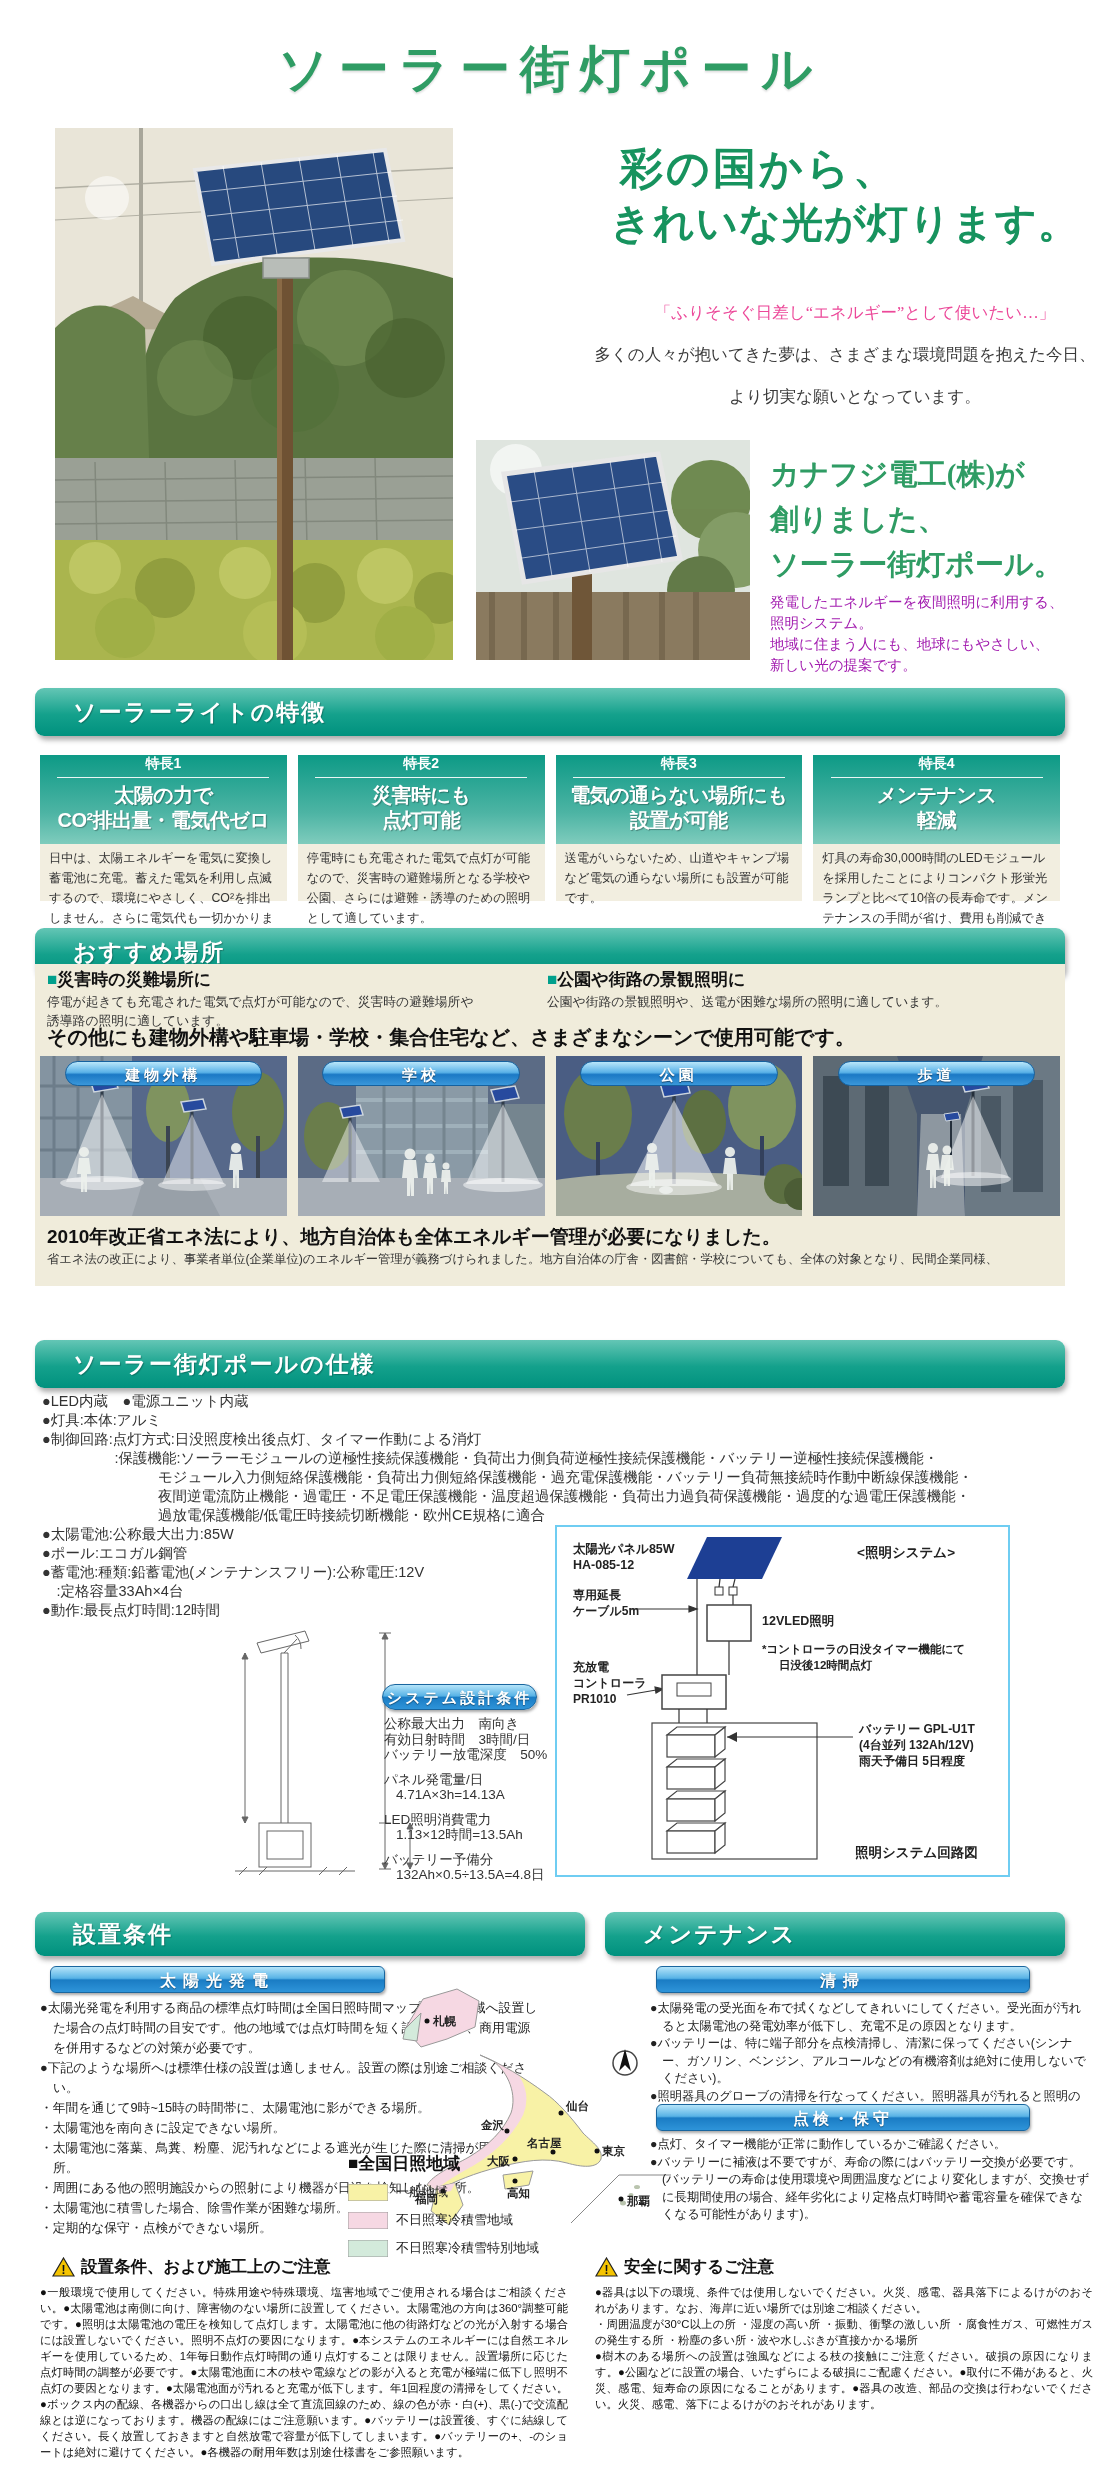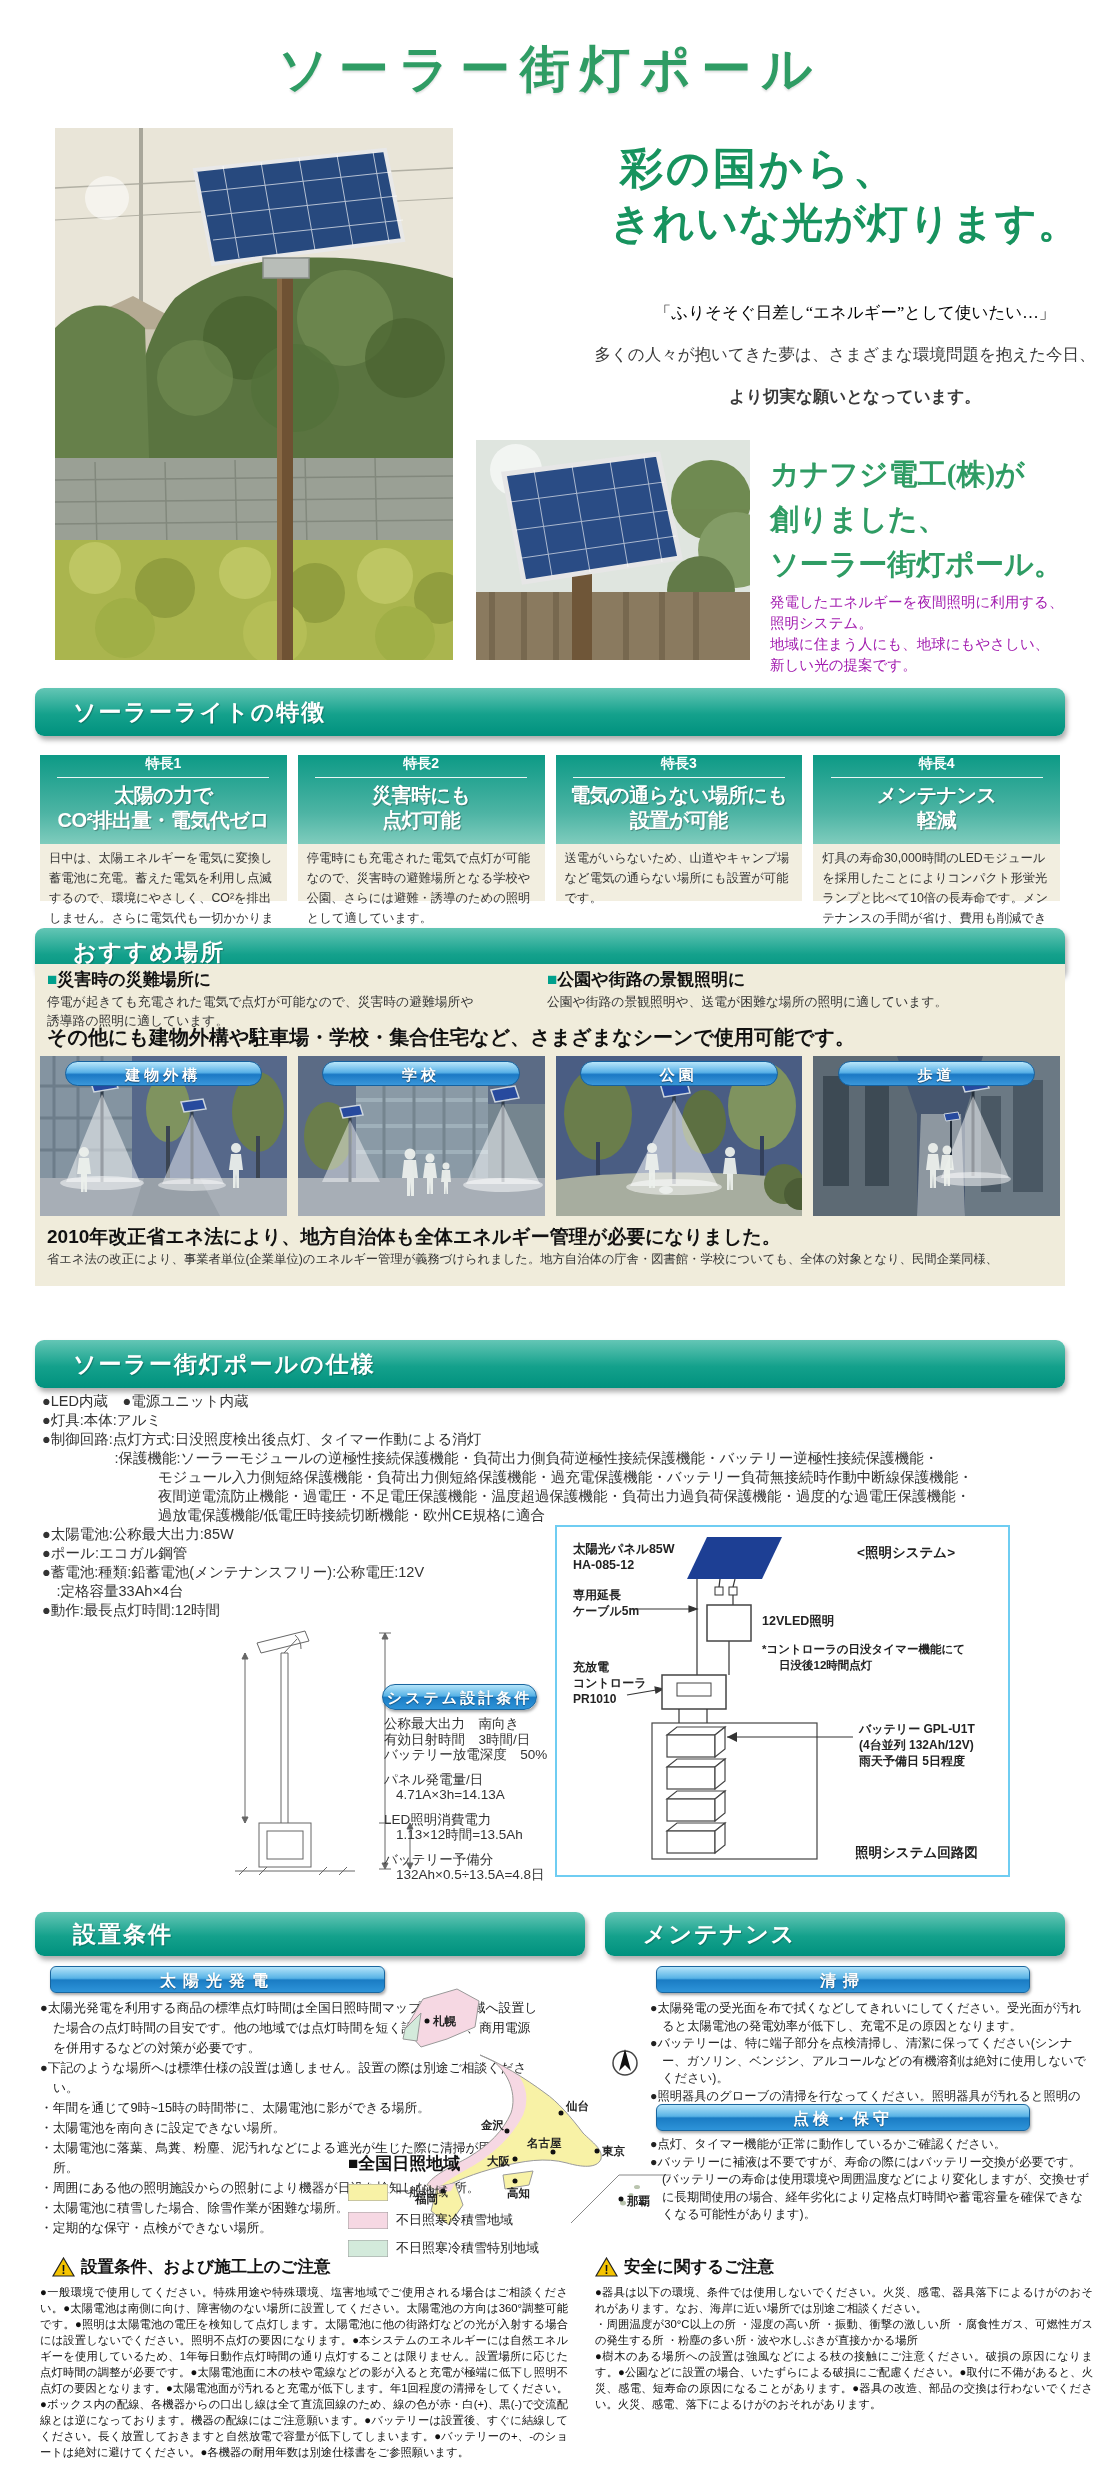--- a/index.html
+++ b/index.html
@@ -7,23 +7,23 @@
   .page{position:relative;width:1100px;height:2467px;margin:0 auto;background:#fff;overflow:hidden;}
   .abs{position:absolute;}
   .serif{font-family:"Liberation Serif","DejaVu Serif",serif;}
 
   
   .page-title{top:36px;left:0;width:100%;text-align:center;font-size:50px;font-weight:600;
     color:#2f9c64;letter-spacing:10px;text-shadow:0 2px 2px rgba(0,0,0,.12);}
   .photo-frame{overflow:hidden;}
   .headline1{top:140px;left:620px;width:470px;text-align:left;font-size:43px;font-weight:700;color:#17935e;letter-spacing:3px;}
   .headline2{top:196px;left:590px;width:510px;text-align:center;font-size:41px;font-weight:700;color:#17935e;letter-spacing:1px;}
-  .quote{top:302px;left:610px;width:490px;text-align:center;font-size:16.5px;color:#000000;}
+  .quote{top:302px;left:610px;width:490px;text-align:center;font-size:16.5px;color:#ec4899;}
   .lead1{top:344px;left:585px;width:520px;text-align:center;font-size:16.5px;color:#3a3a3a;}
-  .lead2{top:386px;left:610px;width:490px;text-align:center;font-size:16.5px;color:#3a3a3a;font-weight:bold;}
+  .lead2{top:386px;left:610px;width:490px;text-align:center;font-size:16.5px;color:#3a3a3a;}
   .maker-title{top:452px;left:770px;width:330px;font-size:29px;color:#2f9c64;line-height:45px;font-weight:600;}
   .maker-title span{display:block;}
   .maker-desc{top:592px;left:770px;width:330px;font-size:14.5px;color:#a21caf;line-height:21px;}
   .maker-desc p{margin:0;}
 
   
   .bar{height:48px;line-height:48px;border-radius:9px;color:#fff;font-size:23px;font-weight:bold;
     padding-left:38px;box-sizing:border-box;letter-spacing:2px;
     background:linear-gradient(180deg,#64c6b5 0%,#14a18c 55%,#00917e 100%);
     box-shadow:2px 4px 5px rgba(50,50,50,.4);text-shadow:1px 1px 1px rgba(0,0,0,.25);}

